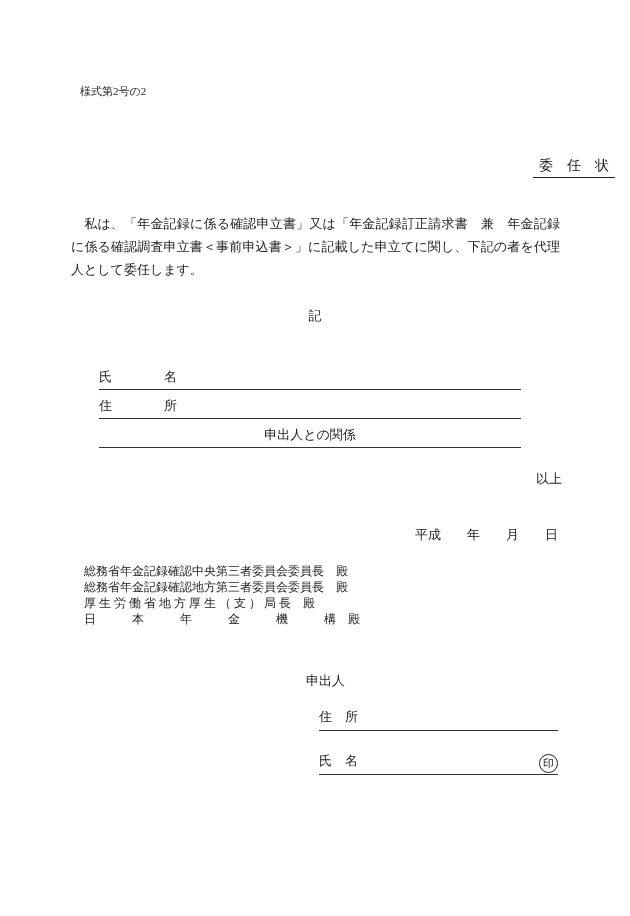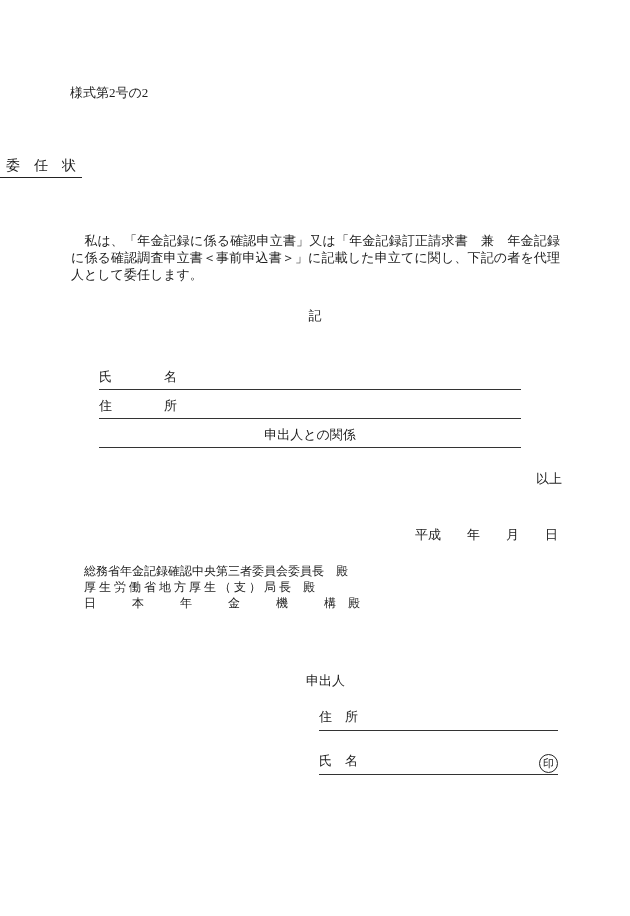--- a/index.html
+++ b/index.html
@@ -12,44 +12,44 @@
     color: #1c1c1c;
     overflow: hidden;
   }
   .page {
     position: absolute;
     inset: 0;
     background: #ffffff;
   }
   .form-number {
     position: absolute;
-    left: 70px;
+    left: 80px;
     top: 84px;
-    font-size: 13px;
+    font-size: 11px;
   }
   .title-wrap {
     position: absolute;
     left: 0;
-    right: 0;
+    right: 15px;
     top: 156px;
-    text-align: left;
+    text-align: right;
   }
   .title {
     display: inline-block;
     font-size: 14px;
     border-bottom: 1px solid #222;
     padding: 0 6px 2px 6px;
   }
   .body-text {
     position: absolute;
     left: 71px;
-    top: 232px;
+    top: 212px;
     width: 489px;
     font-size: 13px;
-    line-height: 17px;
+    line-height: 23px;
     text-align: justify;
   }
   .record-marker {
     position: absolute;
     left: 0;
     right: 0;
     top: 307px;
     text-align: center;
     font-size: 13px;
   }
@@ -143,20 +143,21 @@
   <div class="field-row r3">
     <span>申出人との関係</span><span></span>
   </div>
 
   <div class="closing">以上</div>
 
   <div class="date-line">平成　　年　　月　　日</div>
 
   <div class="addressees">
     <div>総務省年金記録確認中央第三者委員会委員長　殿</div>
+    <div>総務省年金記録確認地方第三者委員会委員長　殿</div>
     <div>厚 生 労 働 省 地 方 厚 生 （ 支 ） 局 長　殿</div>
     <div>日　　　本　　　年　　　金　　　機　　　構　殿</div>
   </div>
 
   <div class="applicant-label">申出人</div>
 
   <div class="applicant-row addr">
     <span>住　所</span>
   </div>
 

